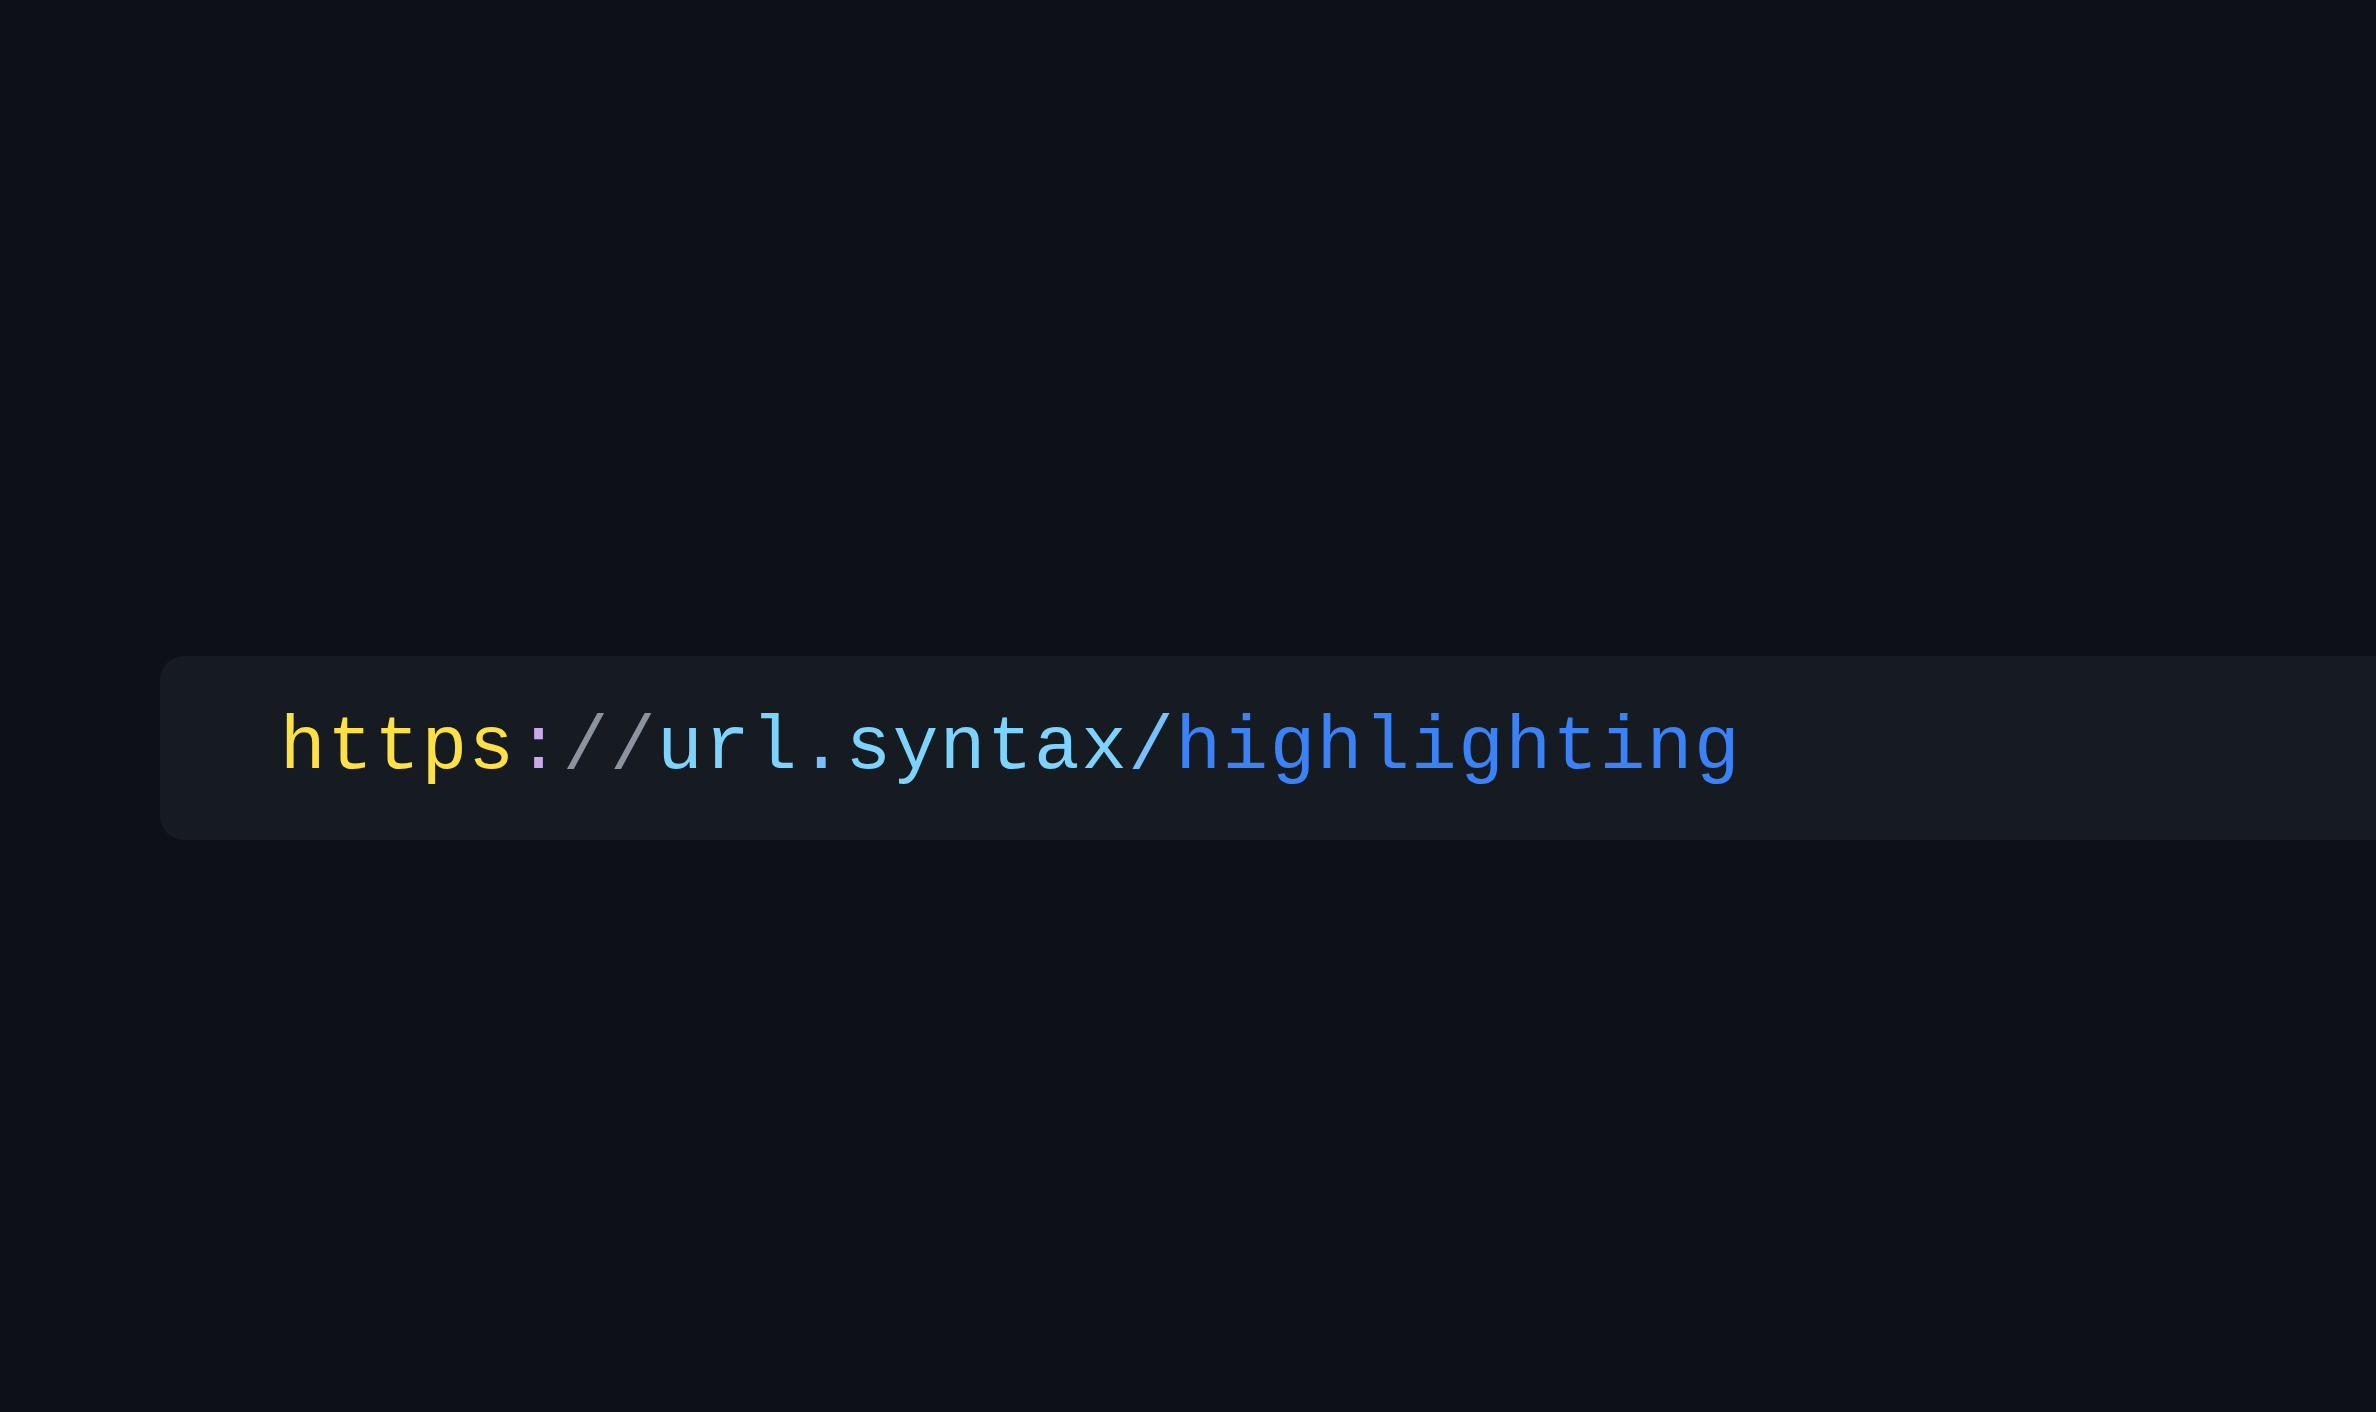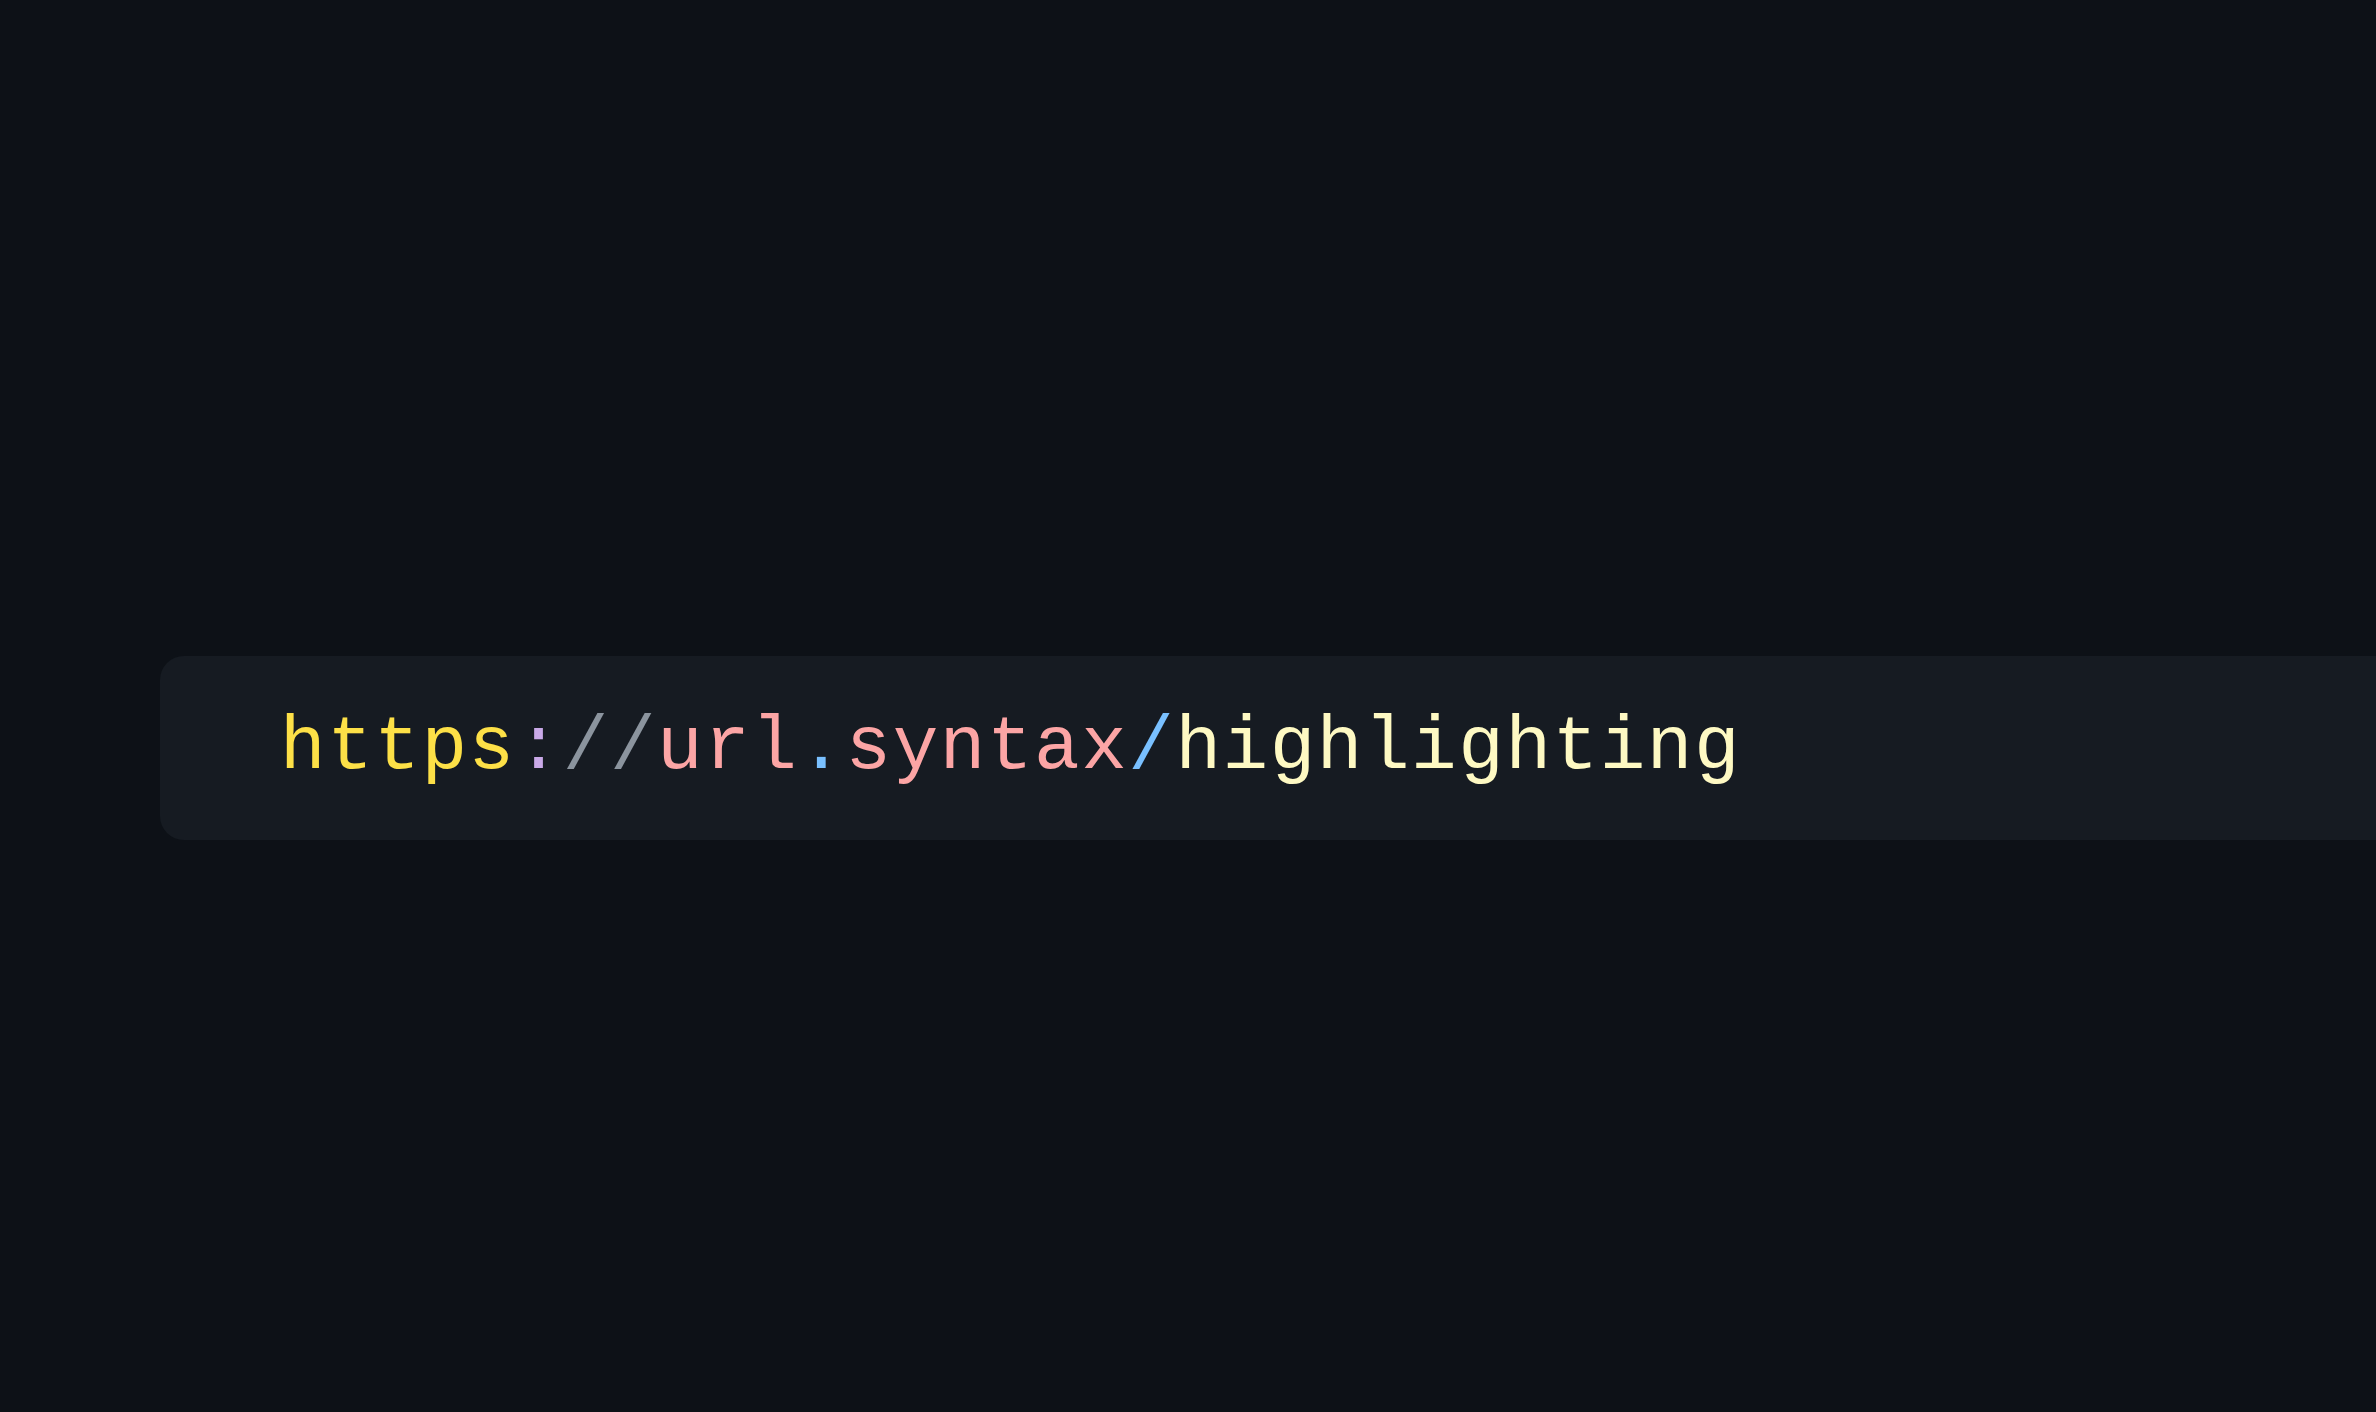--- a/index.html
+++ b/index.html
@@ -36,30 +36,30 @@
     .url-scheme {
       color: #fde047;
     }
     .url-colon {
       color: #c9a9e8;
     }
     .url-slashes {
       color: #8b949e;
     }
     .url-host-part {
-      color: #fca5a5;
+      color: #7dd3fc;
     }
     .url-dot {
       color: #79c0ff;
     }
     .url-path-slash {
       color: #79c0ff;
     }
     .url-path {
-      color: #fef9c3;
+      color: #3b82f6;
     }
   </style>
 </head>
 <body>
 
 <div class="address-bar">
   <div class="url-text">
     <span class="url-scheme">https</span><span class="url-colon">:</span><span class="url-slashes">//</span><span class="url-host-part">url</span><span class="url-dot">.</span><span class="url-host-part">syntax</span><span class="url-path-slash">/</span><span class="url-path">highlighting</span>
   </div>
 </div>

